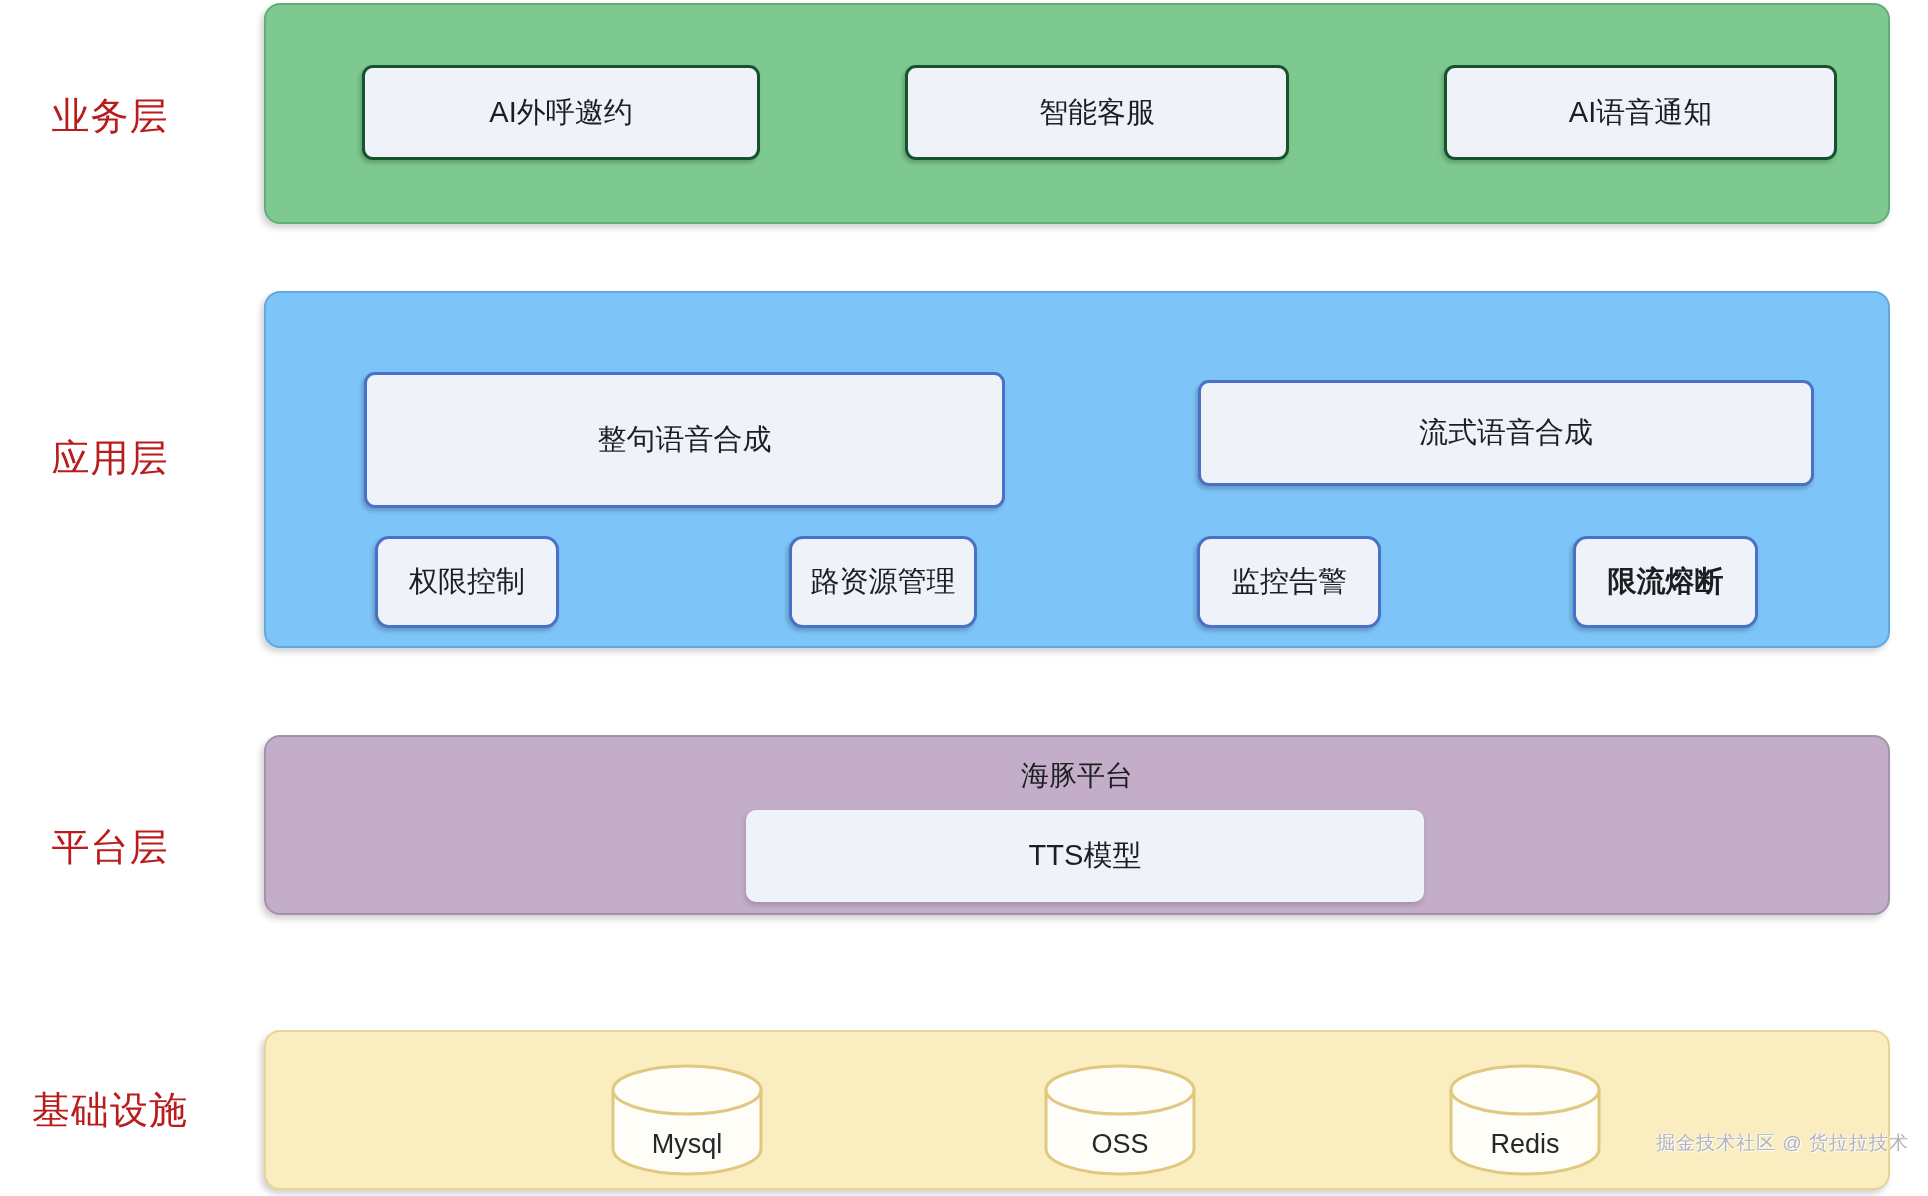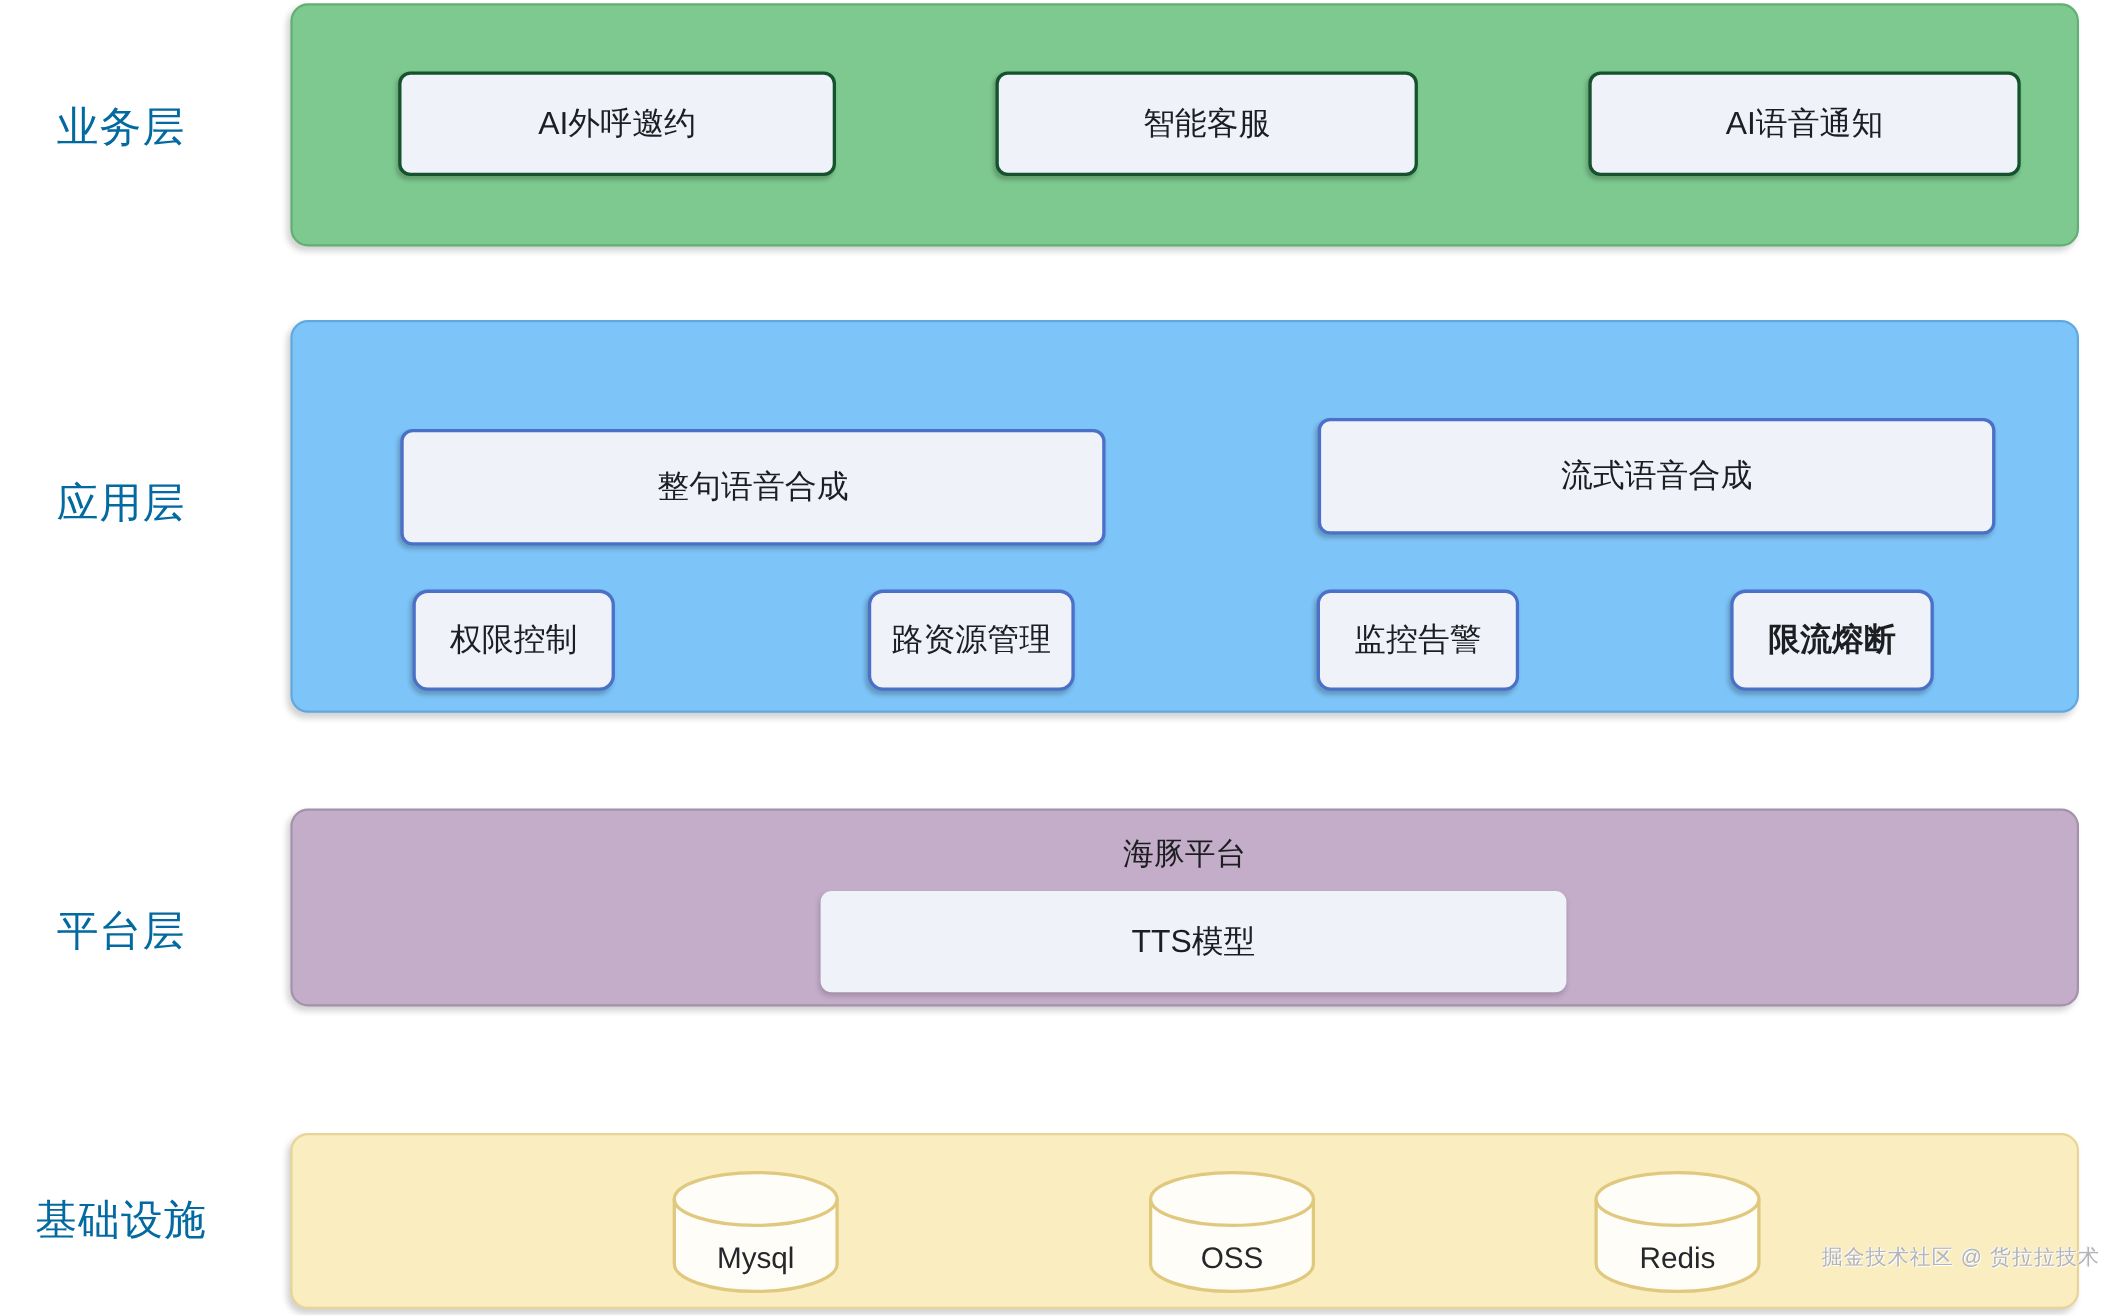--- a/index.html
+++ b/index.html
@@ -4,21 +4,21 @@
 <style>
   html,body{margin:0;padding:0;background:#ffffff;}
   .canvas{
     position:relative;width:1928px;height:1196px;overflow:hidden;
     font-family:"Liberation Sans","DejaVu Sans",sans-serif;
     color:#202125;background:#ffffff;
   }
   
   .layer-label{
     position:absolute;left:10px;width:200px;text-align:center;
-    font-size:38px;letter-spacing:1px;color:#0369a1;line-height:44px;
+    font-size:38px;letter-spacing:1px;color:#b91c1c;line-height:44px;
   }
   .label-business{top:94px;}
   .label-application{top:436px;}
   .label-platform{top:825px;}
   .label-infra{top:1088px;}
 
   
   .band{
     position:absolute;left:264px;width:1626px;border-radius:16px;
     box-shadow:-3px 4px 6px rgba(0,0,0,0.18);
@@ -45,26 +45,26 @@
   .node.green{border:3px solid #14532d;}
   .node.blue{border:3px solid #4a70c8;}
   .node.plain{border:none;box-shadow:-1px 3px 5px rgba(70,50,80,0.25);}
 
   
   .biz-1{left:96px;top:60px;width:398px;height:95px;}
   .biz-2{left:639px;top:60px;width:384px;height:95px;}
   .biz-3{left:1178px;top:60px;width:393px;height:95px;}
 
   
-  .app-big-1{left:98px;top:97px;width:641px;height:106px;}
+  .app-big-1{left:98px;top:79px;width:641px;height:136px;}
   .app-big-2{left:932px;top:87px;width:616px;height:106px;}
   .app-s{top:243px;height:92px;border-radius:14px;}
   .app-s-1{left:109px;width:184px;}
   .app-s-2{left:523px;width:188px;}
-  .app-s-3{left:931px;width:184px;border-radius:13px;}
+  .app-s-3{left:931px;width:184px;}
   .app-s-4{left:1307px;width:185px;font-weight:bold;}
 
   
   .plat-box{left:480px;top:73px;width:678px;height:92px;border-radius:10px;}
 
   
   .cylinder{position:absolute;top:31px;width:156px;height:114px;}
   .cyl-1{left:343px;}
   .cyl-2{left:776px;}
   .cyl-3{left:1181px;}

